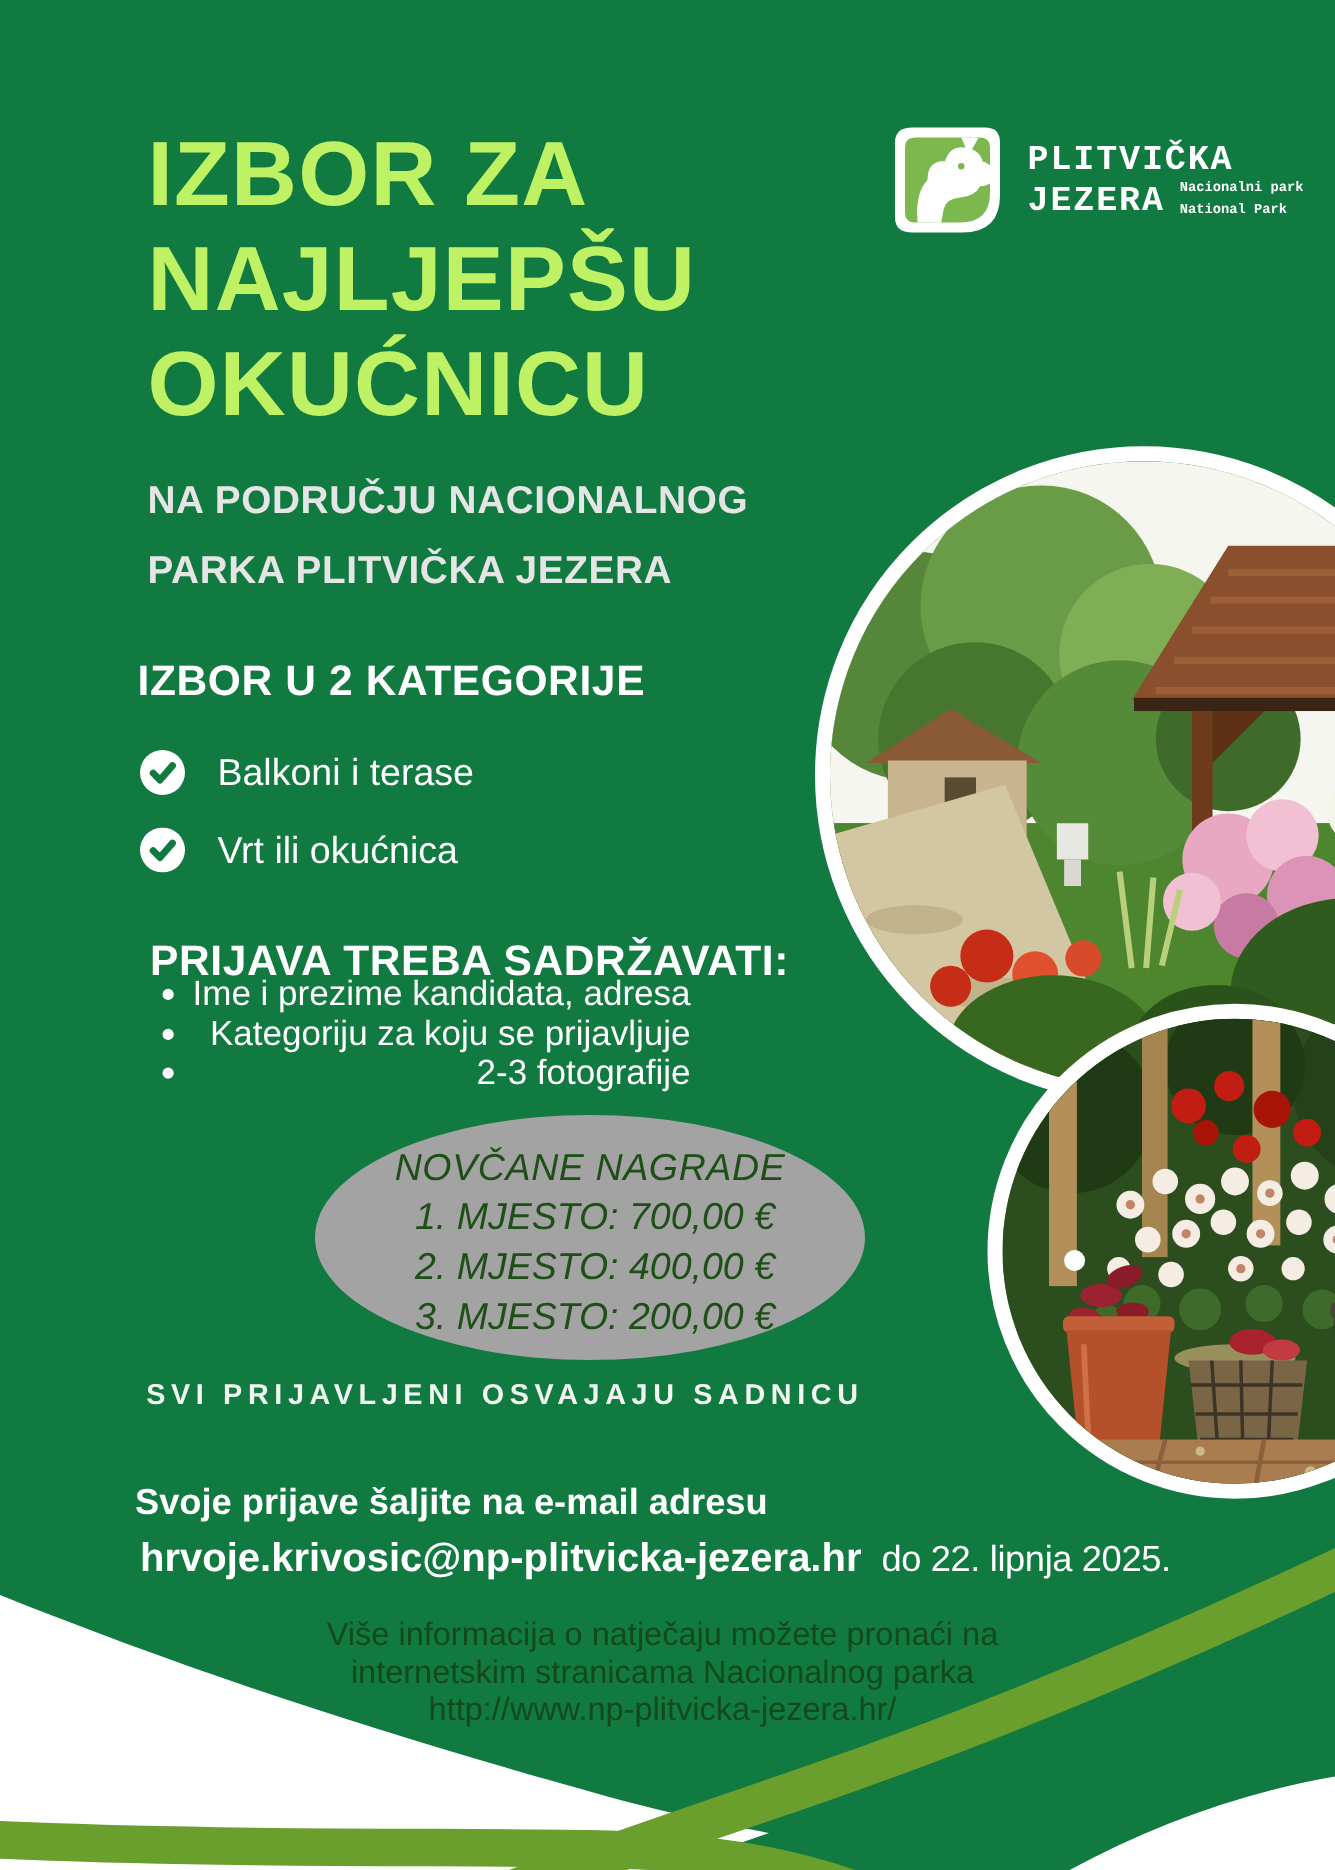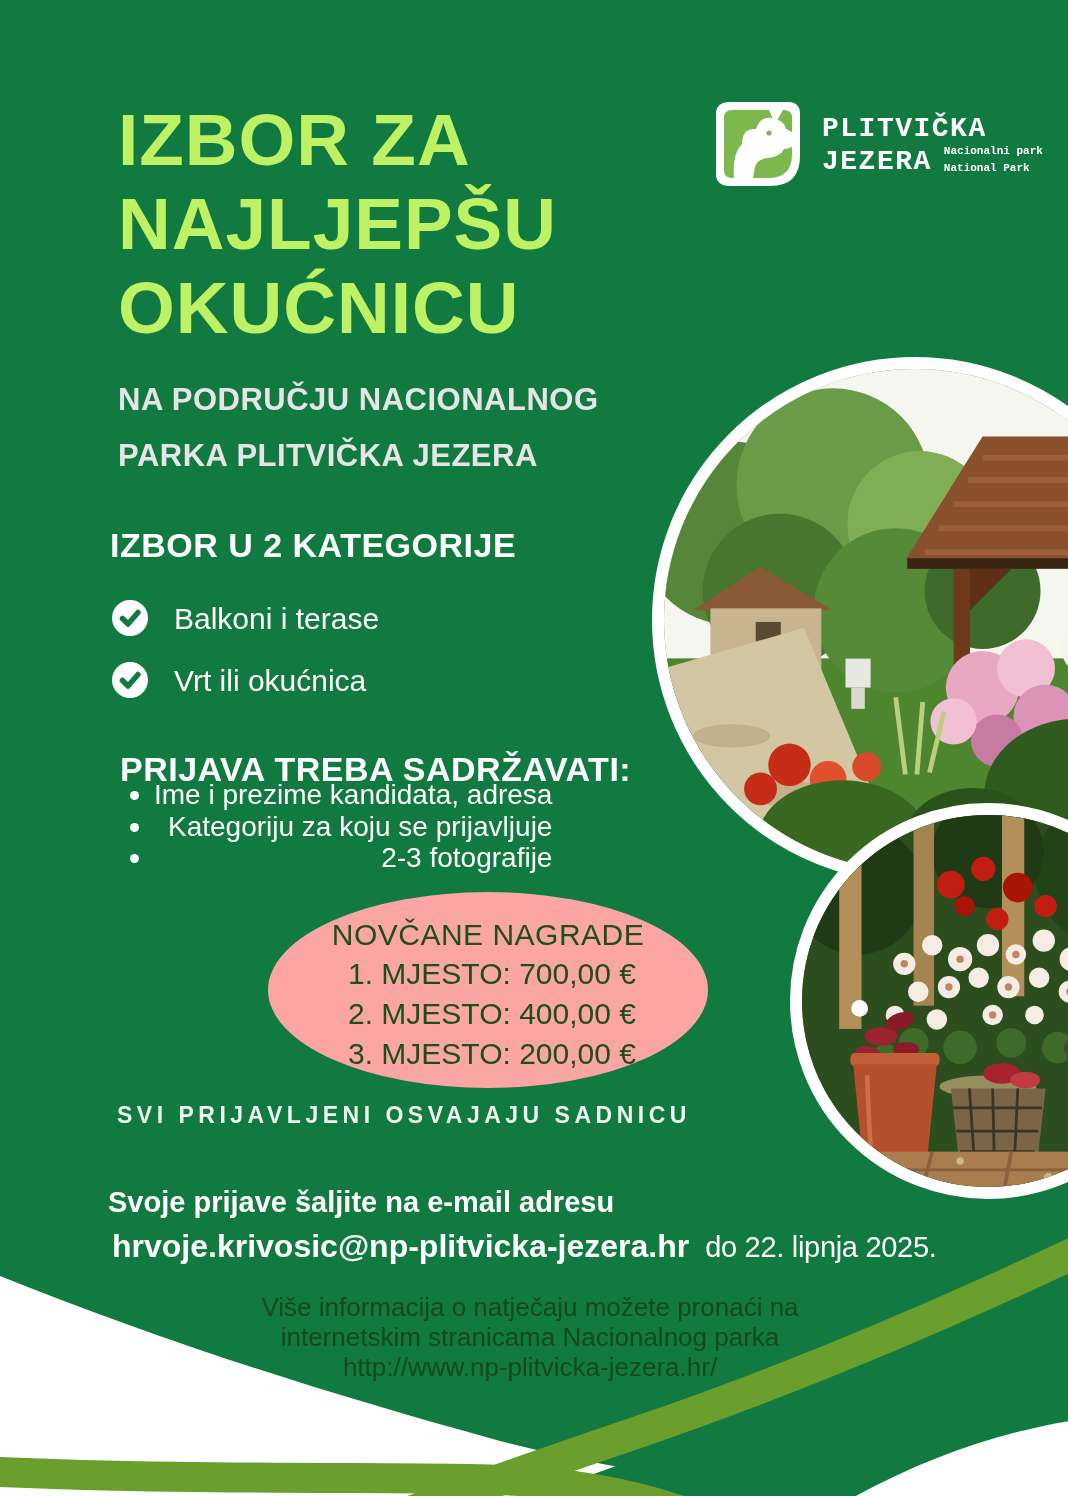--- a/index.html
+++ b/index.html
@@ -29,22 +29,22 @@
   .cat-item .check { width:36px; height:36px; flex:0 0 auto; }
   
   .app-heading { position:absolute; left:120px; top:750px; color:#fff;
                  font-size:34px; font-weight:800; letter-spacing:0.5px; }
   .app-list { position:absolute; left:128px; top:779px; margin:0; padding:0;
               list-style:none; color:#fff; font-size:28px; font-weight:500;text-align:right; }
   .app-list li { position:relative; padding-left:26px; line-height:31.5px; }
   .app-list li::before { content:""; position:absolute; left:2px; top:12px;
               width:9px; height:9px; border-radius:50%; background:#fff; }
   
-  .oval { position:absolute; left:268px; top:892px; width:440px; height:196px;
-          background:#fca5a5; border-radius:50%; color:#1D4F17; }
+  .oval { position:absolute; left:252px; top:892px; width:440px; height:196px;
+          background:#a3a3a3; border-radius:50%; color:#1D4F17;font-style:italic; }
   .oval-heading { margin-top:26px; text-align:center; font-size:30px; font-weight:500;
                   letter-spacing:0.5px; }
   .oval-list { margin-top:2px; padding-left:80px; font-size:30px; line-height:40px; }
   
   .note { position:absolute; left:117px; top:1102px; width:760px; text-align:left;
           color:#f0f7f0; font-size:23px; font-weight:600; letter-spacing:4.5px; }
   
   .contact-line1 { position:absolute; left:108px; top:1186px; color:#fff;
                    font-size:29px; font-weight:700; }
   .contact-line2 { position:absolute; left:112px; top:1228px; color:#fff; font-size:32px; }

